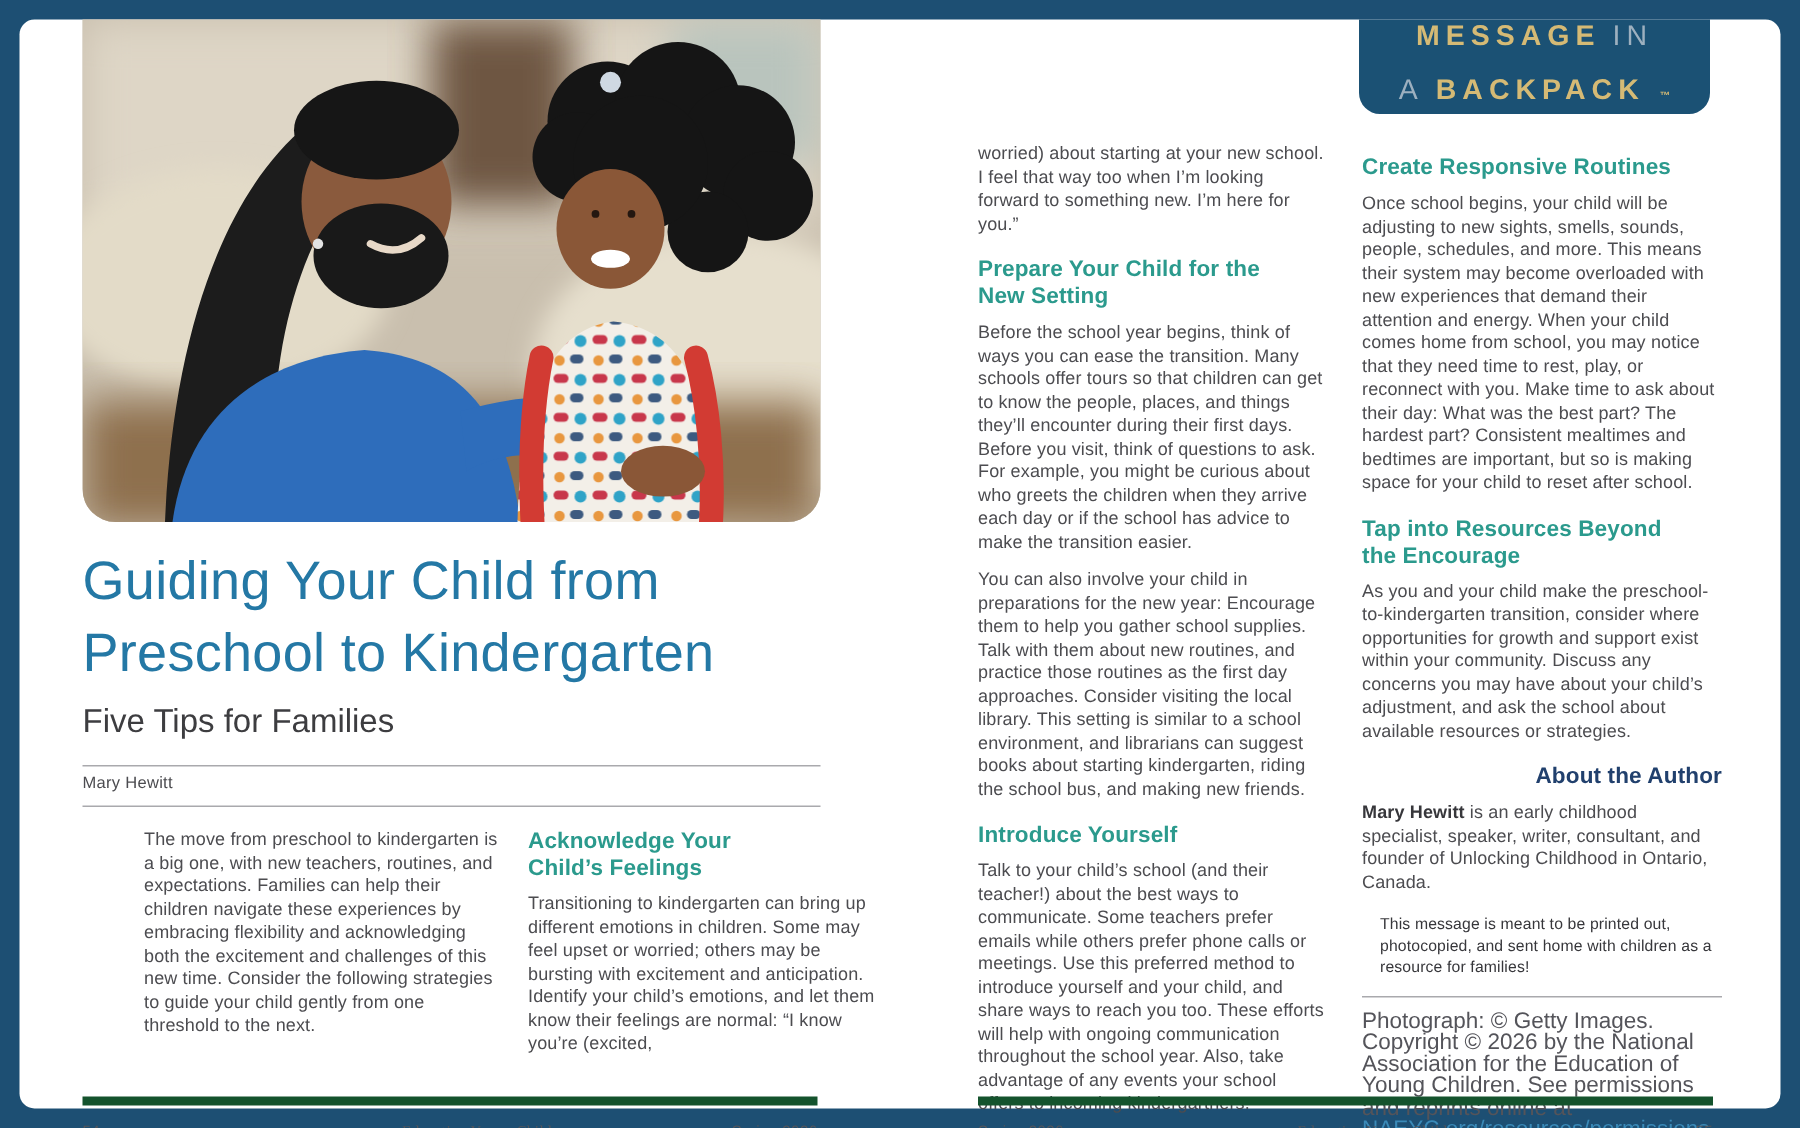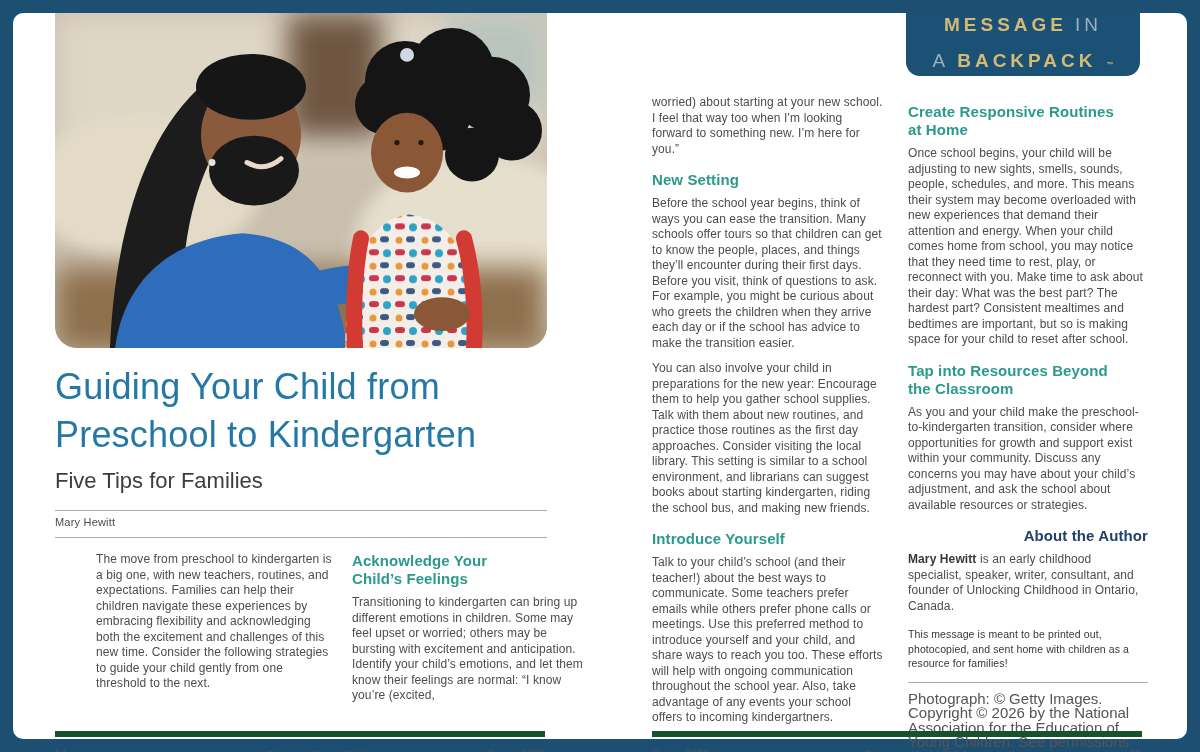--- a/index.html
+++ b/index.html
@@ -28,21 +28,21 @@
   .badge{position:absolute;left:893px;top:0;width:234px;height:63px;background:#1b5174;border-radius:0 0 14px 14px;
          display:flex;flex-direction:column;align-items:center;justify-content:center;gap:16px;}
   .badge .row{display:flex;align-items:baseline;gap:8px;font-weight:bold;font-size:19px;letter-spacing:4px;line-height:20px;}
   .badge .gold{color:#d5ba75;}
   .badge .lt{color:#9db0bf;font-weight:normal;}
   .badge sup{font-size:7px;color:#d5ba75;letter-spacing:0;margin-left:2px;}
 
   .colA{position:absolute;left:639px;top:82px;width:232px;}
   .colB{position:absolute;left:895px;top:90px;width:240px;}
 
-  .note{margin:13px 0 0 0;font-size:10.5px;line-height:14.5px;color:#37373b;letter-spacing:.1px;}
+  .note{margin:13px 0 0 12px;font-size:10.5px;line-height:14.5px;color:#37373b;letter-spacing:.1px;}
   .credit-rule{margin:11px 0 9px 0;border:0;border-top:1px solid #a9a9ad;width:100%;}
   .credits{margin:0;font-size:15px;line-height:14.5px;color:#54545a;}
   .credits a{color:#3a8ab8;text-decoration:none;}
 
   
   .footer{position:absolute;top:718px;width:490px;border-top:6px solid #14532d;padding-top:12px;
           display:flex;font-size:10px;color:#55555a;letter-spacing:.3px;}
   .footer .l{flex:1;text-align:left;}
   .footer .c{flex:1;text-align:right;font-family:Liberation Serif, serif;}
   .footer .r{flex:1;text-align:right;}
@@ -155,39 +155,39 @@
       <div class="row">
         <span class="lt">A</span>
         <span class="gold">BACKPACK</span>
         <sup>™</sup>
       </div>
     </div>
 
     <div class="colA">
       <p class="body">worried) about starting at your new school. I feel that way too when I’m looking forward to something new. I’m here for you.”</p>
       <div class="hgroup mt">
+        <span class="hl">Prepare Your Child for the</span>
         <span class="hl">New Setting</span>
       </div>
       <p class="body">Before the school year begins, think of ways you can ease the transition. Many schools offer tours so that children can get to know the people, places, and things they’ll encounter during their first days. Before you visit, think of questions to ask. For example, you might be curious about who greets the children when they arrive each day or if the school has advice to make the transition easier.</p>
       <p class="body">You can also involve your child in preparations for the new year: Encourage them to help you gather school supplies. Talk with them about new routines, and practice those routines as the first day approaches. Consider visiting the local library. This setting is similar to a school environment, and librarians can suggest books about starting kindergarten, riding the school bus, and making new friends.</p>
       <div class="hgroup mt">
         <span class="hl">Introduce Yourself</span>
       </div>
       <p class="body">Talk to your child’s school (and their teacher!) about the best ways to communicate. Some teachers prefer emails while others prefer phone calls or meetings. Use this preferred method to introduce yourself and your child, and share ways to reach you too. These efforts will help with ongoing communication throughout the school year. Also, take advantage of any events your school offers to incoming kindergartners.</p>
     </div>
 
     <div class="colB">
       <div class="hgroup">
         <span class="hl">Create Responsive Routines</span>
-        <span class="hl">at Home</span>
       </div>
       <p class="body">Once school begins, your child will be adjusting to new sights, smells, sounds, people, schedules, and more. This means their system may become overloaded with new experiences that demand their attention and energy. When your child comes home from school, you may notice that they need time to rest, play, or reconnect with you. Make time to ask about their day: What was the best part? The hardest part? Consistent mealtimes and bedtimes are important, but so is making space for your child to reset after school.</p>
       <div class="hgroup mt">
         <span class="hl">Tap into Resources Beyond</span>
-        <span class="hl">the Classroom</span>
+        <span class="hl">the Encourage</span>
       </div>
       <p class="body">As you and your child make the preschool-to-kindergarten transition, consider where opportunities for growth and support exist within your community. Discuss any concerns you may have about your child’s adjustment, and ask the school about available resources or strategies.</p>
       <div class="hgroup mt">
         <span class="hl navy">About the Author</span>
       </div>
       <p class="body"><strong class="name">Mary Hewitt</strong><span> is an early childhood specialist, speaker, writer, consultant, and founder of Unlocking Childhood in Ontario, Canada.</span></p>
       <p class="note">This message is meant to be printed out, photocopied, and sent home with children as a resource for families!</p>
       <hr class="credit-rule">
       <p class="credits">Photograph: © Getty Images.</p>
       <p class="credits"><span>Copyright © 2026 by the National Association for the Education of Young Children. See permissions and reprints online at </span><a href="#">NAEYC.org/resources/permissions</a><span>.</span></p>

